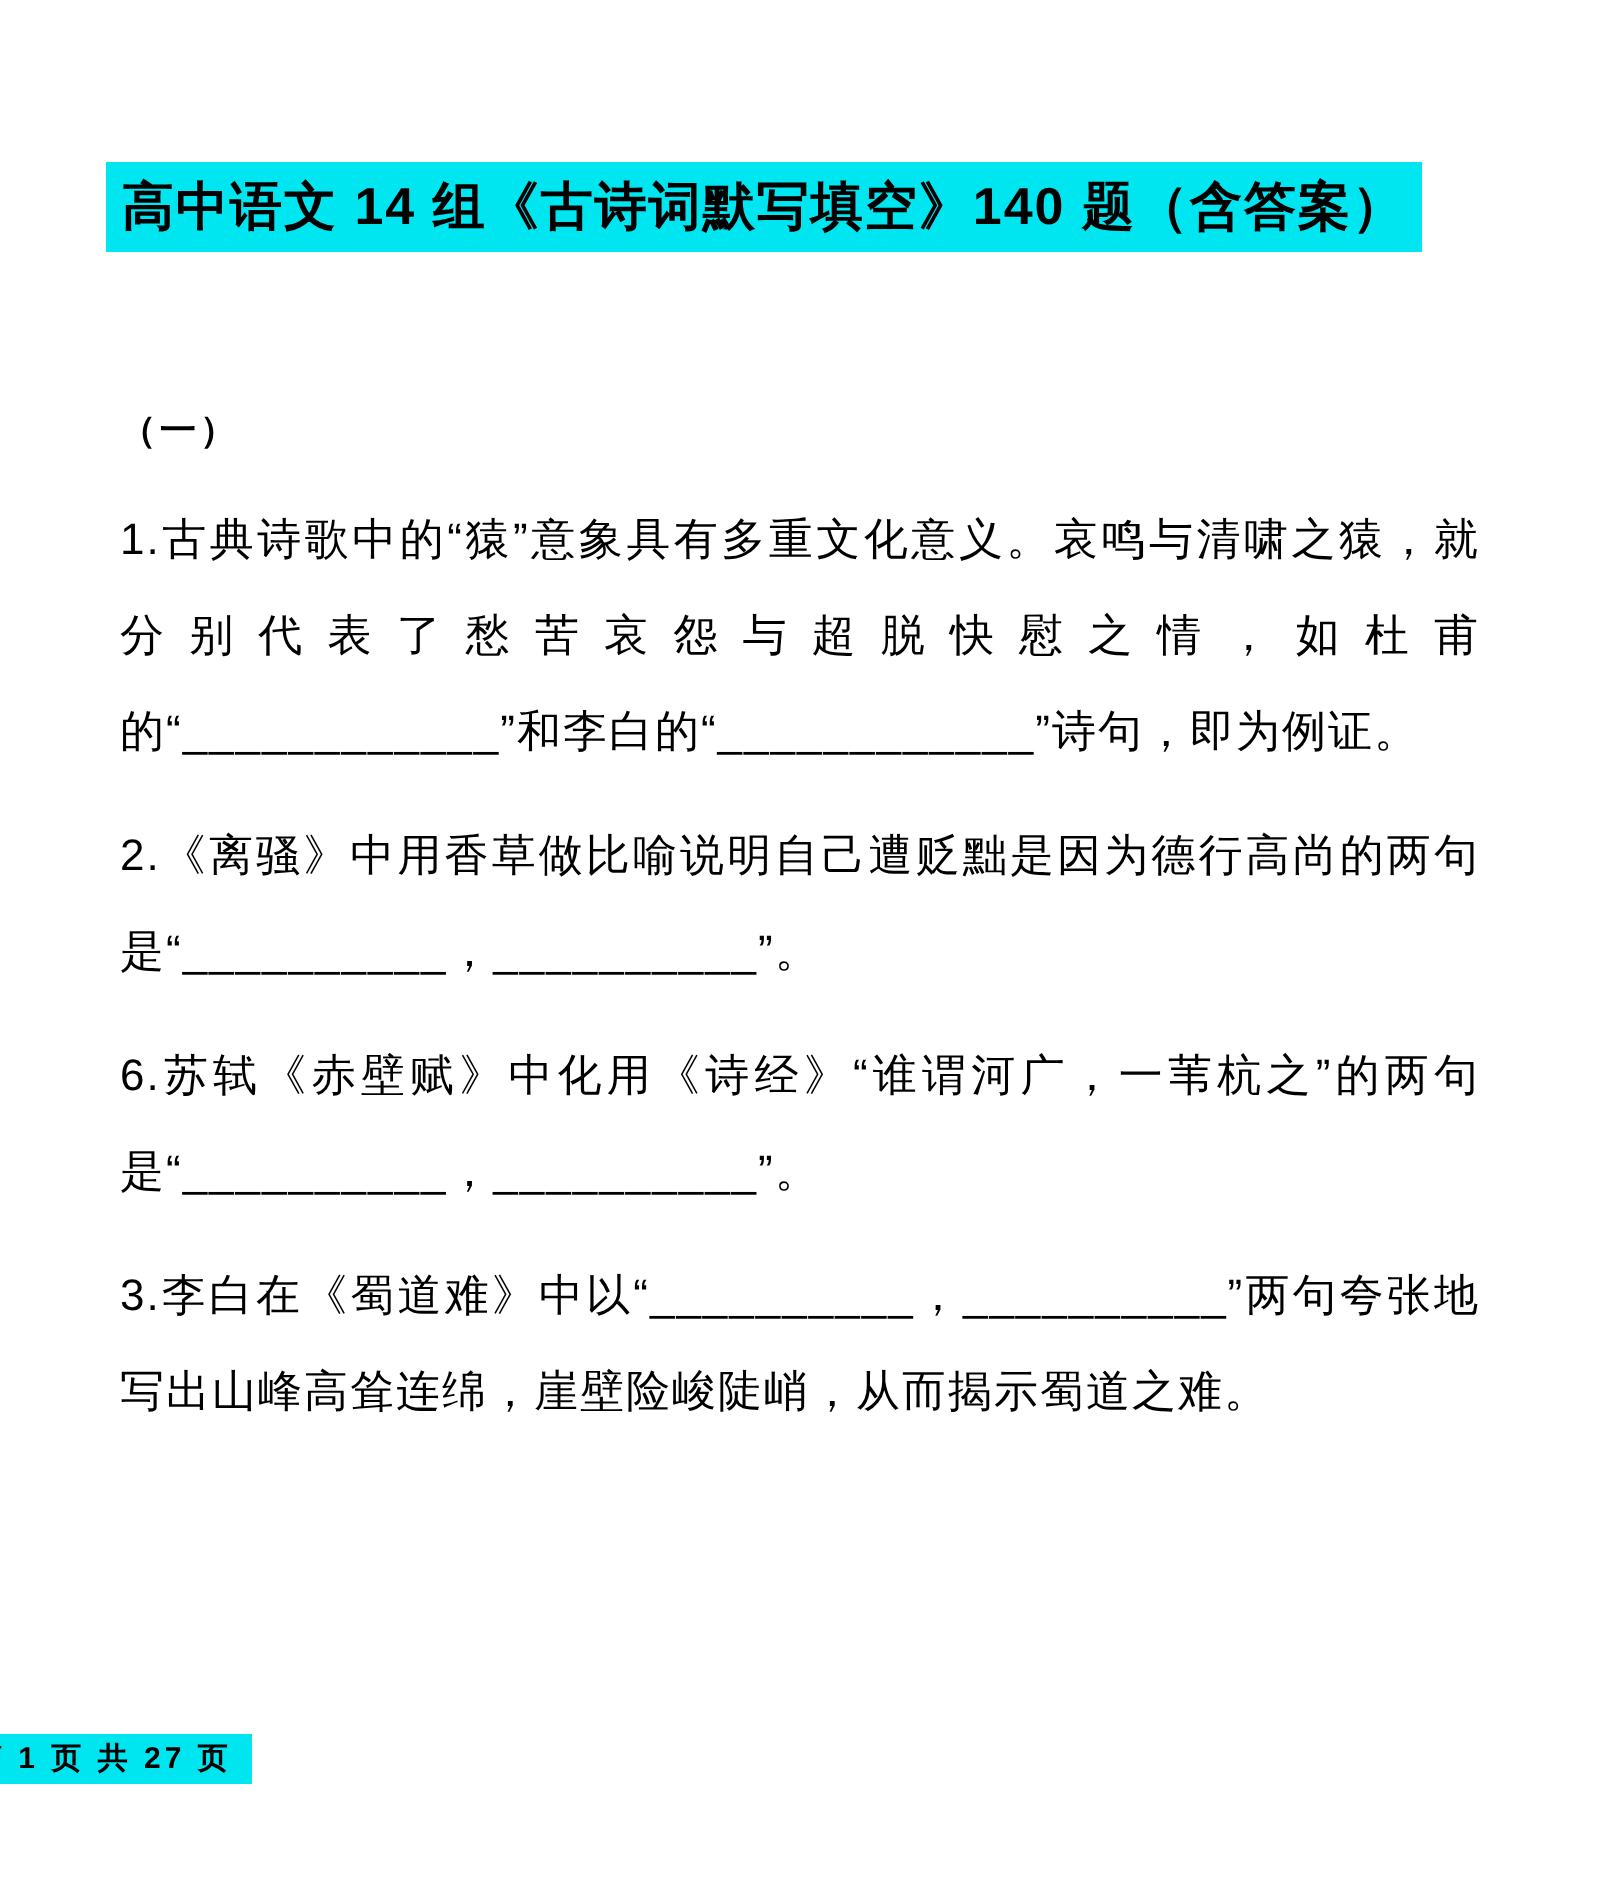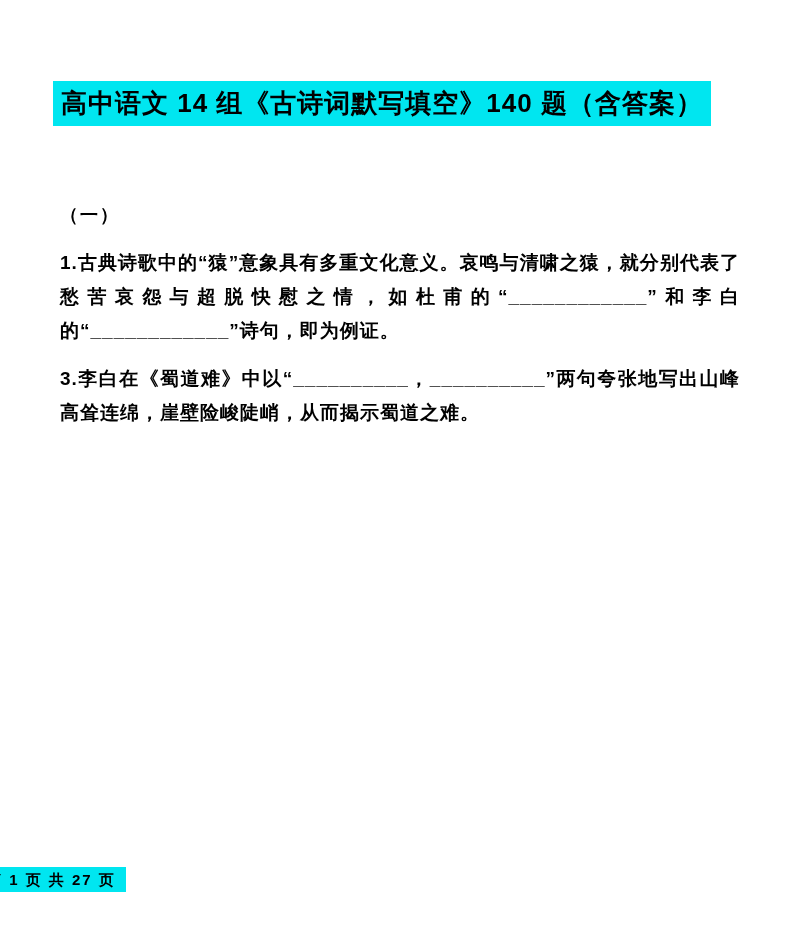--- a/index.html
+++ b/index.html
@@ -37,23 +37,23 @@
   }
   .section-label {
     margin-top: 72px;
     font-size: 18px;
     font-weight: bold;
     line-height: 34px;
     letter-spacing: 2px;
   }
   .question {
     margin-top: 14px;
-    font-size: 19px;
-    font-weight: bold;
-    line-height: 34px;
+    font-size: 22px;
+    font-weight: normal;
+    line-height: 48px;
     text-align: justify;
     text-justify: inter-character;
     letter-spacing: 1px;
     overflow-wrap: break-word;
     color: var(--ink);
   }
   .footer {
     position: absolute;
     top: 867px;
     left: 0;
@@ -79,20 +79,22 @@
 <div class="page">
 
   <div class="title-wrap">
     <span class="title-highlight">高中语文 14 组《古诗词默写填空》140 题（含答案）</span>
   </div>
 
   <div class="content">
     <div class="section-label">（一）</div>
 
     <p class="question">1.古典诗歌中的“猿”意象具有多重文化意义。哀鸣与清啸之猿，就分别代表了愁苦哀怨与超脱快慰之情，如杜甫的“____________”和李白的“____________”诗句，即为例证。</p>
+    <p class="question">2.《离骚》中用香草做比喻说明自己遭贬黜是因为德行高尚的两句是“__________，__________”。</p>
+    <p class="question">6.苏轼《赤壁赋》中化用《诗经》“谁谓河广，一苇杭之”的两句是“__________，__________”。</p>
     <p class="question">3.李白在《蜀道难》中以“__________，__________”两句夸张地写出山峰高耸连绵，崖壁险峻陡峭，从而揭示蜀道之难。</p>
   </div>
 
   <div class="footer">
     <span class="footer-highlight">第 1 页 共 27 页</span>
   </div>
 
 </div>
 
 </body></html>

